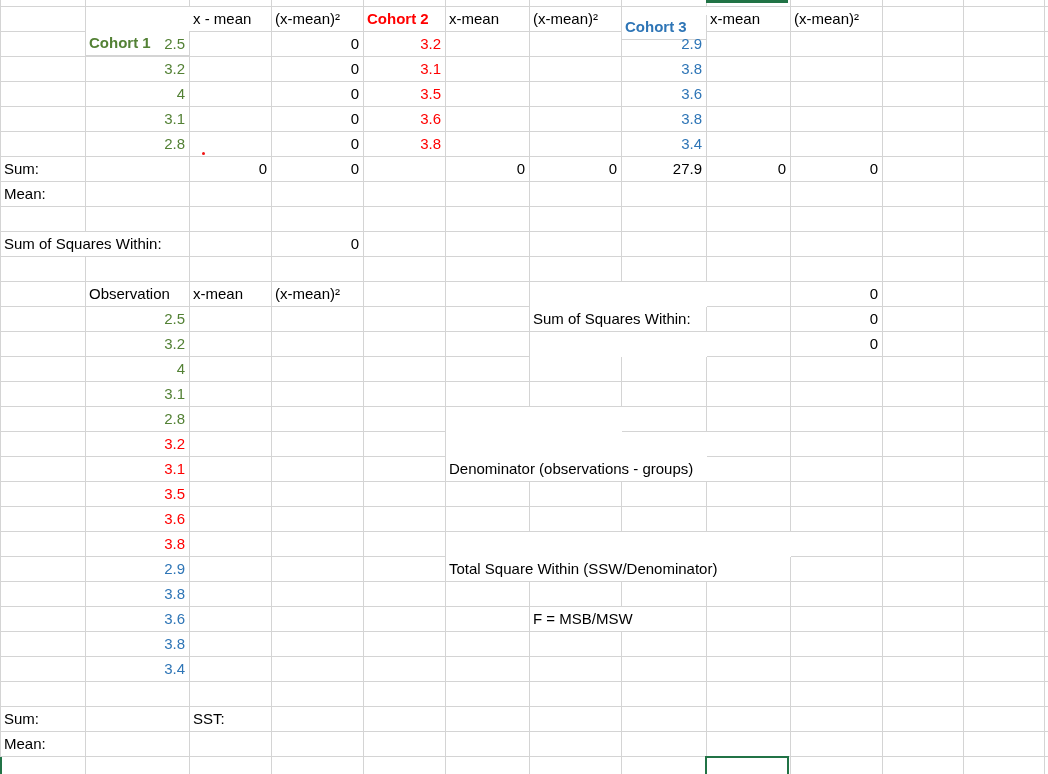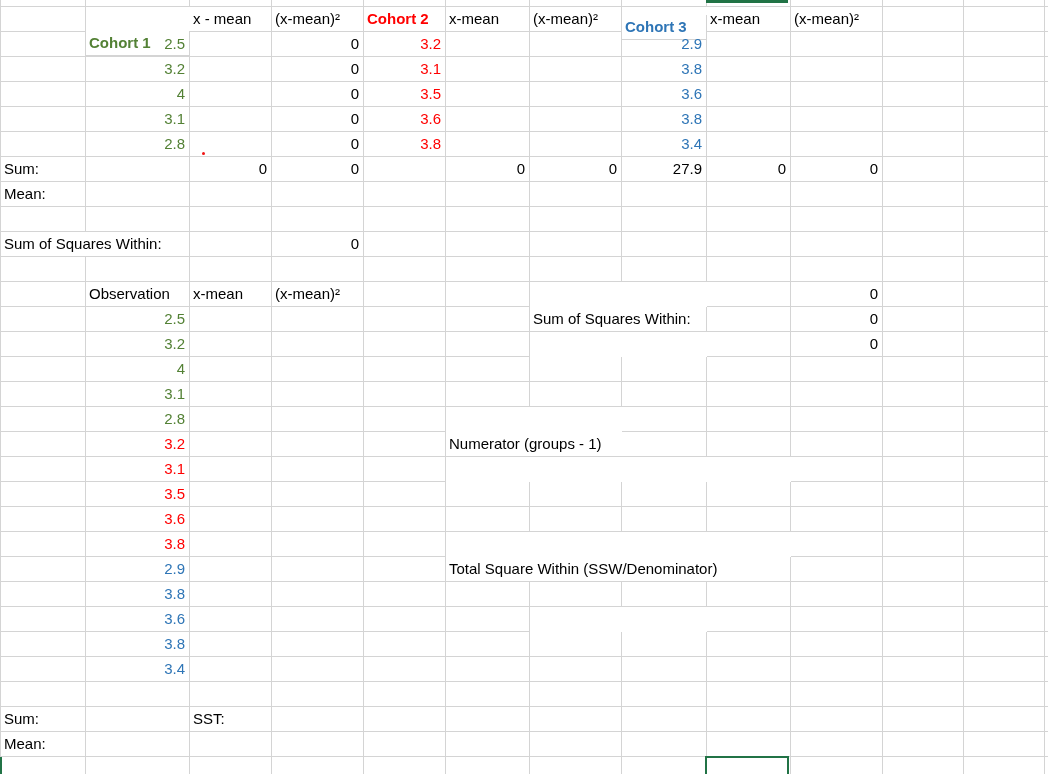--- a/index.html
+++ b/index.html
@@ -268,31 +268,31 @@
     <div class="cell" style="left: 707px; top: 407px; width: 84px; height: 25px;"></div>
     <div class="cell" style="left: 791px; top: 407px; width: 92px; height: 25px;"></div>
     <div class="cell" style="left: 883px; top: 407px; width: 81px; height: 25px;"></div>
     <div class="cell" style="left: 964px; top: 407px; width: 81px; height: 25px;"></div>
     <div class="cell" style="left: 1045px; top: 407px; width: 3px; height: 25px;"></div>
     <div class="cell colA" style="left: 0px; top: 432px; width: 86px; height: 25px;"></div>
     <div class="cell num r" style="left: 86px; top: 432px; width: 104px; height: 25px;">3.2</div>
     <div class="cell" style="left: 190px; top: 432px; width: 82px; height: 25px;"></div>
     <div class="cell" style="left: 272px; top: 432px; width: 92px; height: 25px;"></div>
     <div class="cell" style="left: 364px; top: 432px; width: 82px; height: 25px;"></div>
-    <div class="cell" style="left: 446px; top: 432px; width: 261px; height: 25px;">Numerator (groups - 1)</div>
     <div class="cell" style="left: 707px; top: 432px; width: 84px; height: 25px;"></div>
     <div class="cell" style="left: 791px; top: 432px; width: 92px; height: 25px;"></div>
     <div class="cell" style="left: 883px; top: 432px; width: 81px; height: 25px;"></div>
     <div class="cell" style="left: 964px; top: 432px; width: 81px; height: 25px;"></div>
     <div class="cell" style="left: 1045px; top: 432px; width: 3px; height: 25px;"></div>
     <div class="cell colA" style="left: 0px; top: 457px; width: 86px; height: 25px;"></div>
     <div class="cell num r" style="left: 86px; top: 457px; width: 104px; height: 25px;">3.1</div>
     <div class="cell" style="left: 190px; top: 457px; width: 82px; height: 25px;"></div>
     <div class="cell" style="left: 272px; top: 457px; width: 92px; height: 25px;"></div>
     <div class="cell" style="left: 364px; top: 457px; width: 82px; height: 25px;"></div>
+    <div class="cell" style="left: 446px; top: 457px; width: 345px; height: 25px;">Denominator (observations - groups)</div>
     <div class="cell" style="left: 791px; top: 457px; width: 92px; height: 25px;"></div>
     <div class="cell" style="left: 883px; top: 457px; width: 81px; height: 25px;"></div>
     <div class="cell" style="left: 964px; top: 457px; width: 81px; height: 25px;"></div>
     <div class="cell" style="left: 1045px; top: 457px; width: 3px; height: 25px;"></div>
     <div class="cell colA" style="left: 0px; top: 482px; width: 86px; height: 25px;"></div>
     <div class="cell num r" style="left: 86px; top: 482px; width: 104px; height: 25px;">3.5</div>
     <div class="cell" style="left: 190px; top: 482px; width: 82px; height: 25px;"></div>
     <div class="cell" style="left: 272px; top: 482px; width: 92px; height: 25px;"></div>
     <div class="cell" style="left: 364px; top: 482px; width: 82px; height: 25px;"></div>
     <div class="cell" style="left: 446px; top: 482px; width: 84px; height: 25px;"></div>
@@ -347,20 +347,21 @@
     <div class="cell" style="left: 791px; top: 582px; width: 92px; height: 25px;"></div>
     <div class="cell" style="left: 883px; top: 582px; width: 81px; height: 25px;"></div>
     <div class="cell" style="left: 964px; top: 582px; width: 81px; height: 25px;"></div>
     <div class="cell" style="left: 1045px; top: 582px; width: 3px; height: 25px;"></div>
     <div class="cell colA" style="left: 0px; top: 607px; width: 86px; height: 25px;"></div>
     <div class="cell num b" style="left: 86px; top: 607px; width: 104px; height: 25px;">3.6</div>
     <div class="cell" style="left: 190px; top: 607px; width: 82px; height: 25px;"></div>
     <div class="cell" style="left: 272px; top: 607px; width: 92px; height: 25px;"></div>
     <div class="cell" style="left: 364px; top: 607px; width: 82px; height: 25px;"></div>
     <div class="cell" style="left: 446px; top: 607px; width: 84px; height: 25px;"></div>
+    <div class="cell" style="left: 530px; top: 607px; width: 177px; height: 25px;">F = MSB/MSW</div>
     <div class="cell" style="left: 707px; top: 607px; width: 84px; height: 25px;"></div>
     <div class="cell" style="left: 791px; top: 607px; width: 92px; height: 25px;"></div>
     <div class="cell" style="left: 883px; top: 607px; width: 81px; height: 25px;"></div>
     <div class="cell" style="left: 964px; top: 607px; width: 81px; height: 25px;"></div>
     <div class="cell" style="left: 1045px; top: 607px; width: 3px; height: 25px;"></div>
     <div class="cell colA" style="left: 0px; top: 632px; width: 86px; height: 25px;"></div>
     <div class="cell num b" style="left: 86px; top: 632px; width: 104px; height: 25px;">3.8</div>
     <div class="cell" style="left: 190px; top: 632px; width: 82px; height: 25px;"></div>
     <div class="cell" style="left: 272px; top: 632px; width: 92px; height: 25px;"></div>
     <div class="cell" style="left: 364px; top: 632px; width: 82px; height: 25px;"></div>

